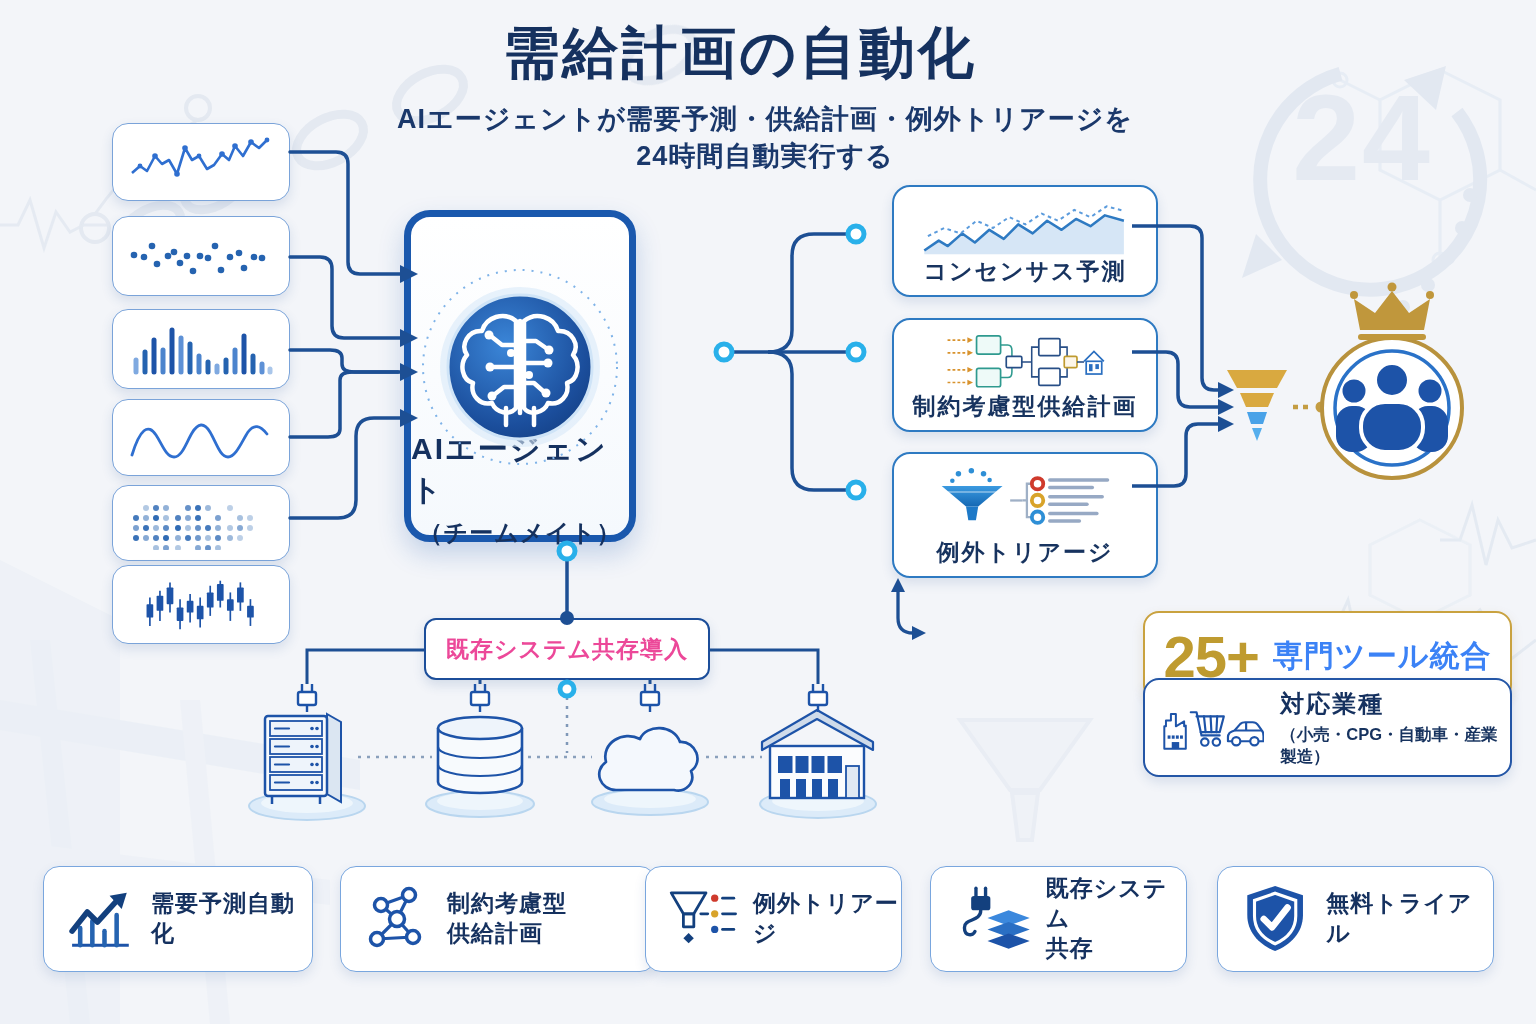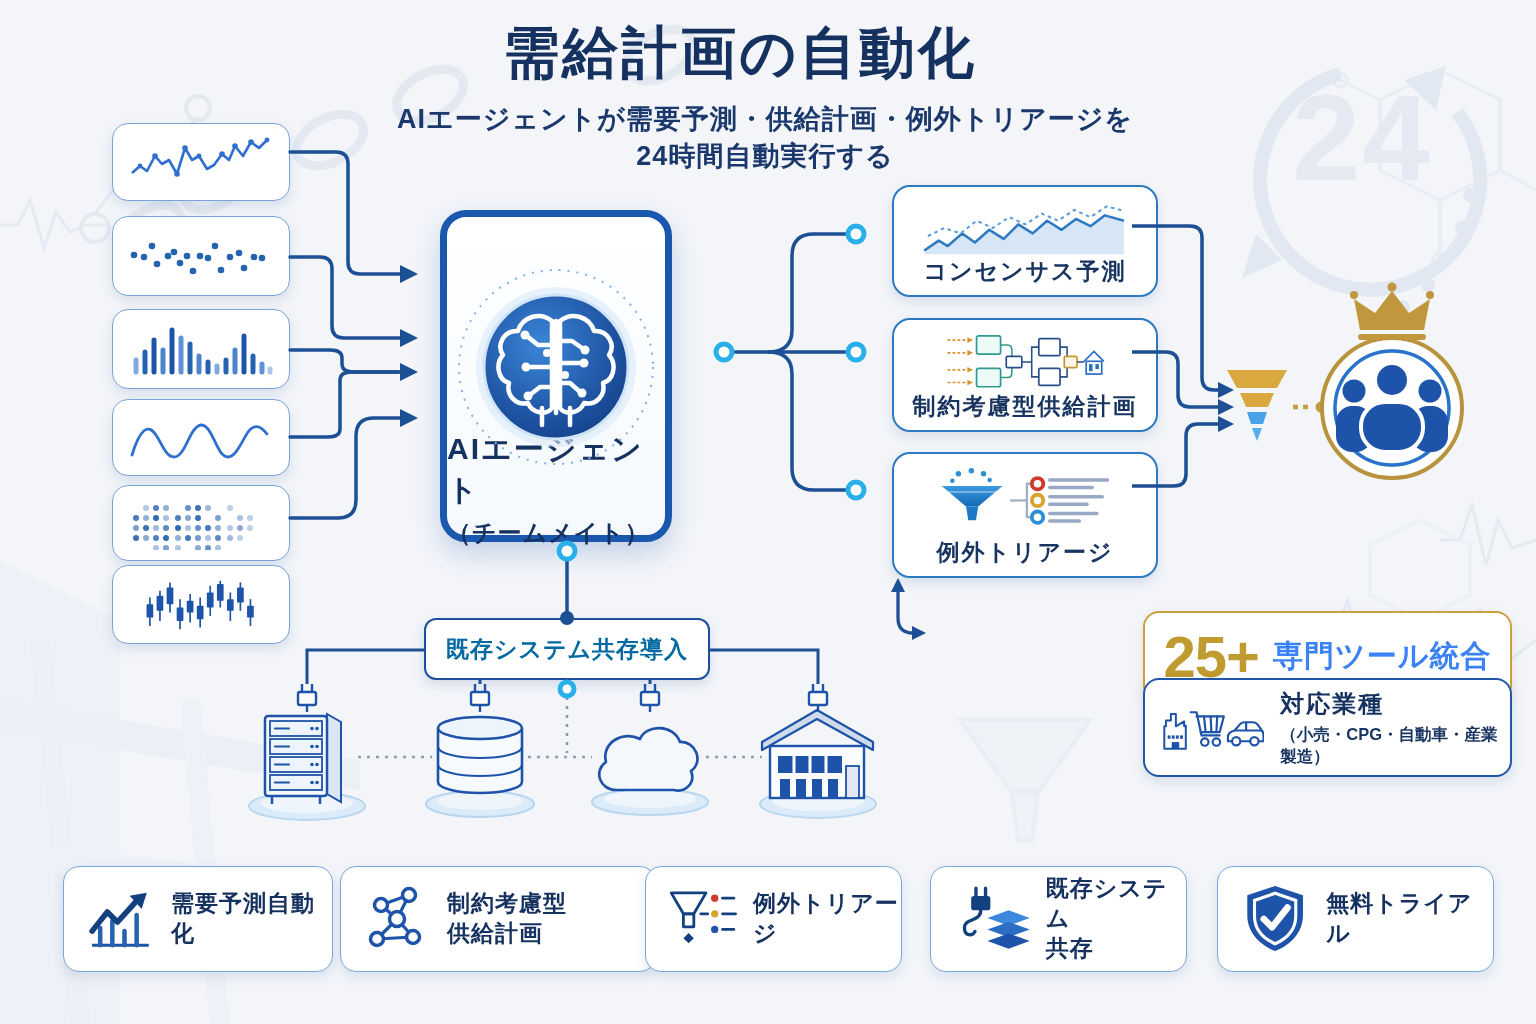--- a/index.html
+++ b/index.html
@@ -11,24 +11,24 @@
 
   .title { position:absolute; left:250px; top:16px; width:980px; text-align:center;
            font-size:56px; font-weight:800; color:#15315f; letter-spacing:3px; z-index:2; }
   .subtitle { position:absolute; left:250px; width:1030px; text-align:center;
            font-size:27px; font-weight:700; color:#1a386b; letter-spacing:1px; z-index:2; }
 
   .card { position:absolute; background:#fff; border:1.6px solid #7aa3d9; border-radius:16px;
           box-shadow:0 5px 12px rgba(45,85,150,.14); z-index:2; }
   .input-card { left:112px; width:178px; display:flex; align-items:center; justify-content:center; }
 
-  .agent-box { position:absolute; left:440px; top:210px; width:232px; height:332px;
+  .agent-box { position:absolute; left:404px; top:210px; width:232px; height:332px;
                background:linear-gradient(180deg,#ffffff, #f5f9fd); border:7px solid #1a58ad;
                border-radius:26px; box-shadow:0 12px 26px rgba(26,88,173,.22); z-index:2;
-               display:flex; flex-direction:column; align-items:flex-start; }
+               display:flex; flex-direction:column; align-items:center; }
   .agent-name { margin-top:212px; font-size:30px; font-weight:800; color:#15315f; letter-spacing:2px; }
   .agent-sub  { margin-top:6px; font-size:24px; font-weight:800; color:#15315f; letter-spacing:1px; }
   .agent-icon { position:absolute; left:50%; top:150px; transform:translate(-50%,-50%); }
 
   .output-card { left:892px; width:266px; border:2.2px solid #2e7ac2; border-radius:18px;
                  display:flex; flex-direction:column; align-items:center; justify-content:space-between;
                  padding:13px 8px 8px 8px; }
   .output-label { font-size:23px; font-weight:800; color:#17335f; letter-spacing:2px; }
 
   .rootcause-card { position:absolute; left:922px; top:597px; width:184px; height:76px;
@@ -48,21 +48,21 @@
                 background:#fff; border:2.5px solid #2456a6; border-radius:16px;
                 box-shadow:0 5px 12px rgba(45,85,150,.14); z-index:2;
                 display:flex; align-items:center; gap:16px; padding-left:16px; }
   .industry-title { font-size:24px; font-weight:800; color:#15315f; letter-spacing:2px; }
   .industry-sub { font-size:16.5px; font-weight:700; color:#17335f; margin-top:4px; }
 
   .coex-card { position:absolute; left:424px; top:618px; width:286px; height:62px;
                background:#fff; border:2.6px solid #1c4e9a; border-radius:12px;
                box-shadow:0 5px 12px rgba(45,85,150,.16); z-index:2;
                display:flex; align-items:center; justify-content:center; }
-  .coex-label { font-size:23px; font-weight:800; color:#0369a1; letter-spacing:1px; }
+  .coex-label { font-size:23px; font-weight:800; color:#ec4899; letter-spacing:1px; }
 
   .sys-icon { position:absolute; z-index:2; }
 
   .badge { position:absolute; top:866px; height:106px; background:#fff;
            border:1.8px solid #79a6de; border-radius:16px; box-shadow:0 5px 12px rgba(45,85,150,.13);
            z-index:2; display:flex; align-items:center; gap:14px; padding-left:20px; }
   .badge-label { font-size:23px; font-weight:800; color:#15315f; letter-spacing:1px; line-height:1.3; }
 
   .wm24 { position:absolute; left:1262px; top:68px; width:200px; text-align:center;
           font-size:122px; font-weight:800; color:#e5eaf2; z-index:0; letter-spacing:2px; }
@@ -636,21 +636,21 @@
     <g fill="#ffffff" stroke="#29b0ea" stroke-width="5">
       <circle cx="724" cy="352" r="8"></circle>
       <circle cx="856" cy="234" r="8"></circle>
       <circle cx="856" cy="352" r="8"></circle>
       <circle cx="856" cy="490" r="8"></circle>
       <circle cx="567" cy="551" r="8"></circle>
       <circle cx="567" cy="689" r="7"></circle>
     </g>
   </svg>
 
-  <div class="badge" style="left:63px;width:270px;">
+  <div class="badge" style="left:43px;width:270px;">
     <svg width="76" height="76" viewBox="0 0 72 72">
       <line x1="8" y1="62" x2="64" y2="62" stroke="#1d53a8" stroke-width="3"></line>
       <g stroke="#2563b0" stroke-width="4.5" stroke-linecap="round">
         <line x1="16" y1="62" x2="16" y2="45"></line>
           <line x1="28" y1="62" x2="28" y2="38"></line>
         <line x1="40" y1="62" x2="40" y2="48"></line>
           <line x1="52" y1="62" x2="52" y2="32"></line>
       </g>
       <polyline points="8,48 23,29 33,39 52,18" fill="none" stroke="#13407e" stroke-width="5.5" stroke-linecap="round" stroke-linejoin="round"></polyline>
       <polygon points="45,13 62,10 57,26" fill="#13407e"></polygon>

